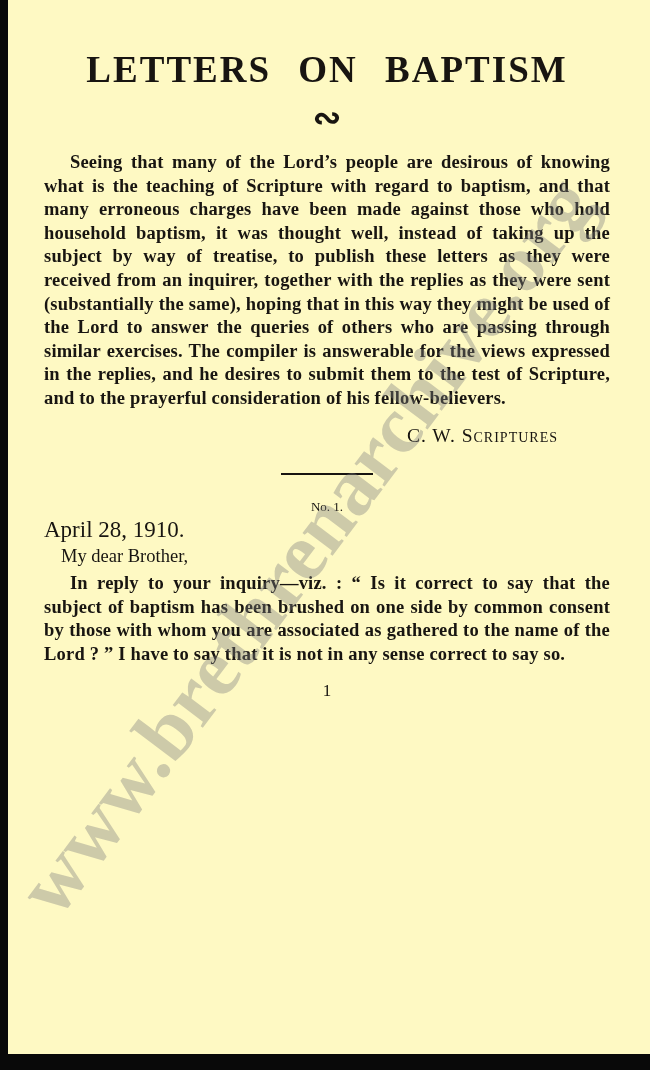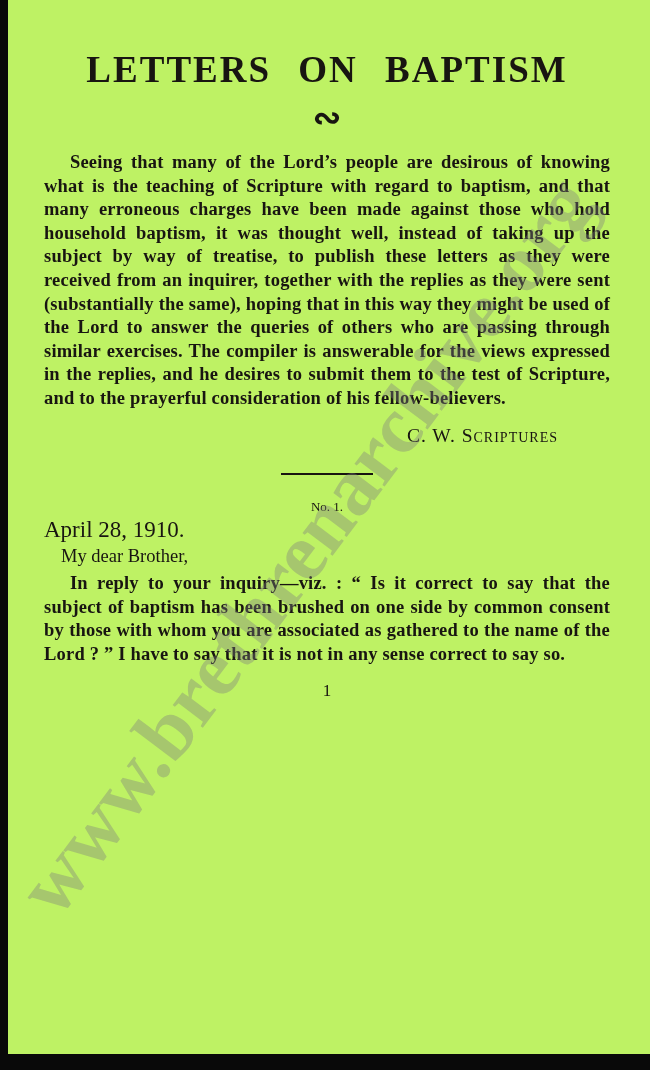--- a/index.html
+++ b/index.html
@@ -1,21 +1,21 @@
 <!DOCTYPE html>
 <html><head>
 <meta charset="utf-8">
 <style>
   html, body { margin: 0; padding: 0; background: #e8e8e4; }
   .page {
     position: relative;
     width: 650px;
     height: 1070px;
     margin: 0 auto;
-    background: #bef264;
+    background: #fef9c3;
     overflow: hidden;
     font-family: "Liberation Serif", "DejaVu Serif", serif;
     color: #181511;
   }
   .scan-edge-left {
     position: absolute; left: 0; top: 0; width: 8px; height: 1070px;
     background: #090909; z-index: 3;
   }
   .scan-edge-bottom {
     position: absolute; left: 0; bottom: 0; width: 650px; height: 16px;

